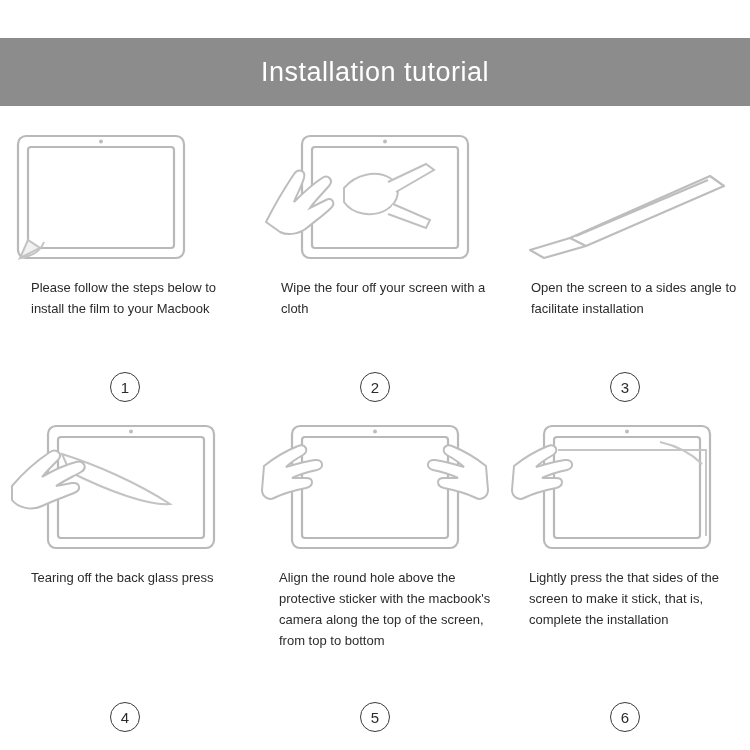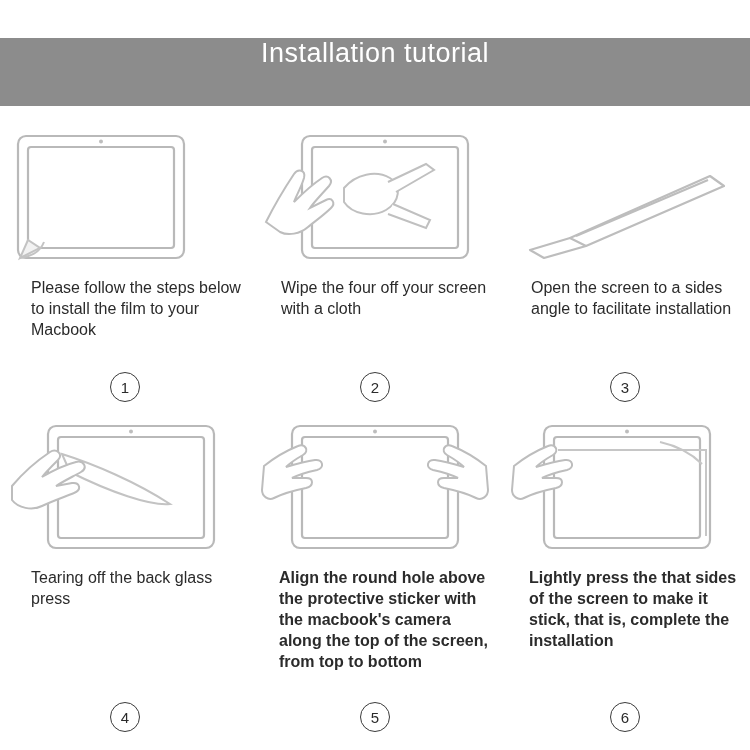--- a/index.html
+++ b/index.html
@@ -21,21 +21,21 @@
     box-sizing: border-box;
   }
   .header-bar {
     position: absolute;
     left: 0;
     top: 38px;
     width: 750px;
     height: 68px;
     background: #8c8c8c;
     display: flex;
-    align-items: flex-start;
+    align-items: center;
     justify-content: center;
   }
   .header-title {
     color: #ffffff;
     font-size: 27px;
     font-weight: 400;
     letter-spacing: 0.5px;
   }
   .grid {
     position: absolute;
@@ -57,27 +57,27 @@
   .row2 .cell { height: 330px; }
   .illus {
     width: 230px;
     height: 135px;
     position: relative;
     margin-top: 10px;
   }
   .caption {
     width: 212px;
     margin-top: 12px;
-    font-size: 16px;
+    font-size: 13px;
     line-height: 21px;
     color: #2b2b2b;
     text-align: left;
     margin-left: 24px;
   }
-  .cell.wide .caption { width: 216px; font-weight: bold; }
+  .cell.wide .caption { width: 216px; }
   .num-wrap {
     margin-top: auto;
     margin-bottom: 8px;
     display: flex;
     justify-content: center;
     width: 100%;
   }
   .num {
     width: 28px;
     height: 28px;

